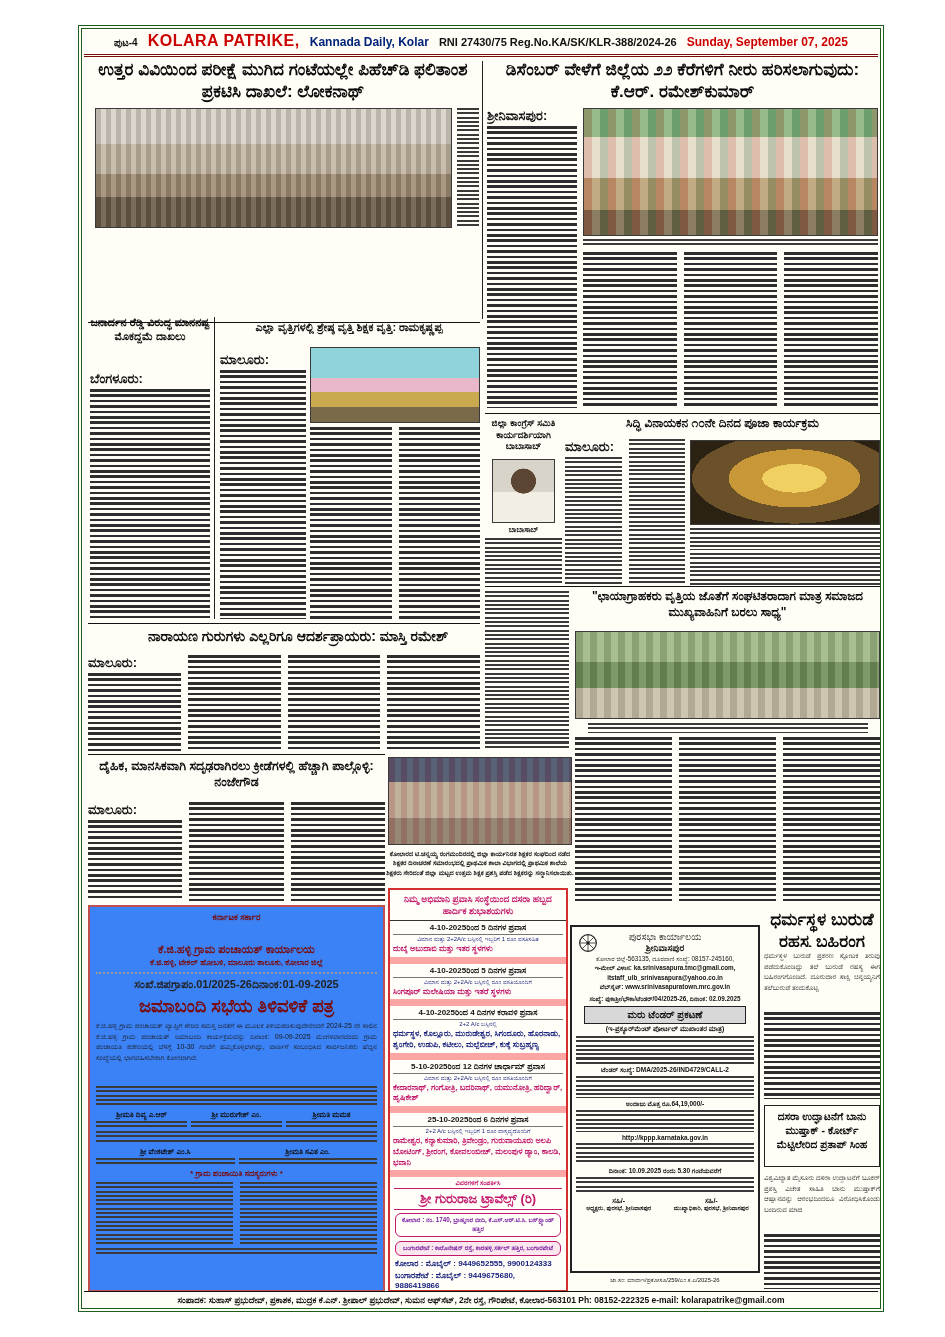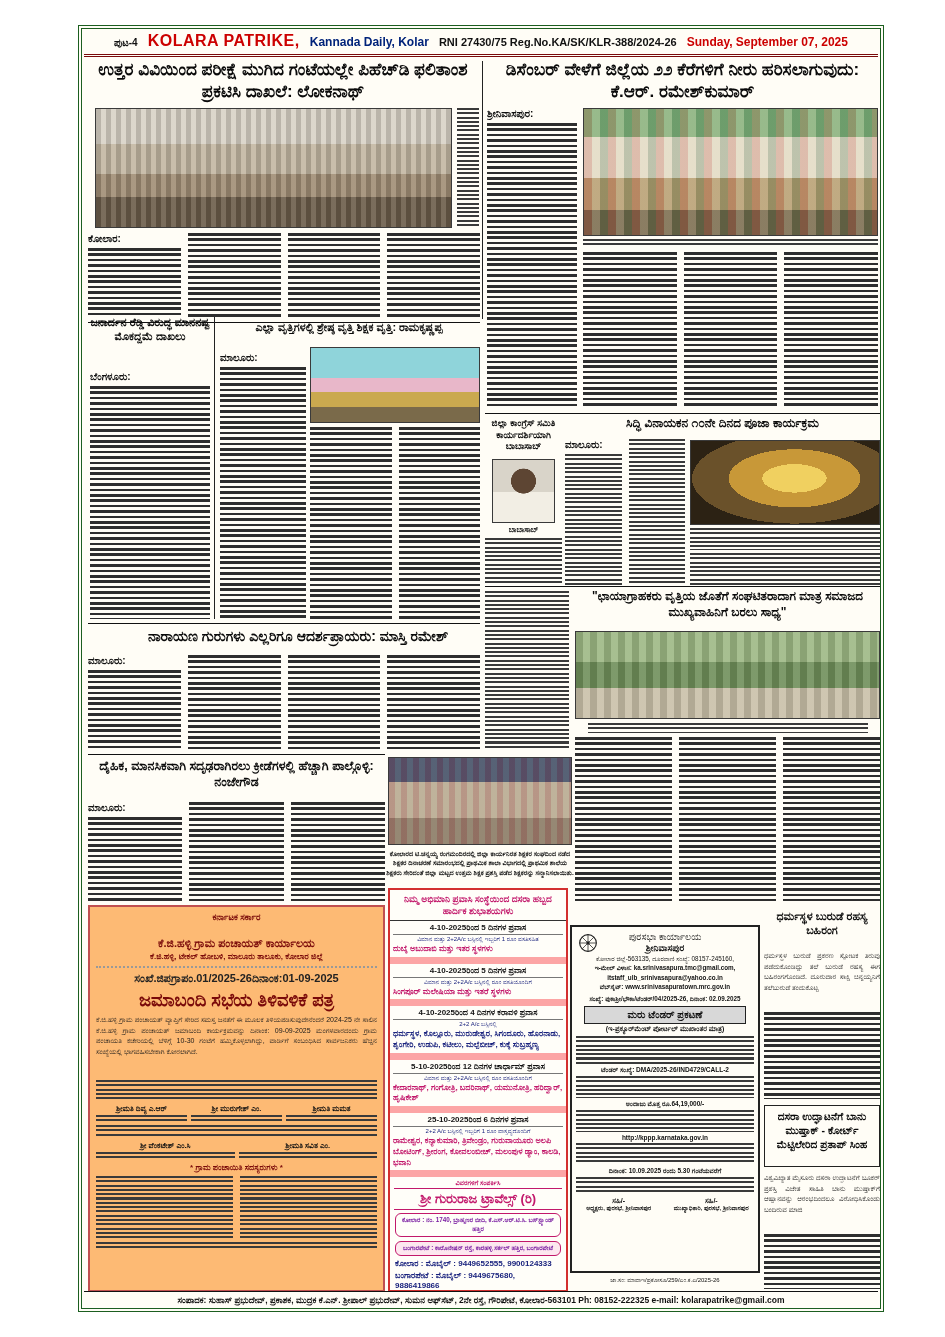--- a/index.html
+++ b/index.html
@@ -7,33 +7,33 @@
        font-family:"Liberation Sans","DejaVu Sans",sans-serif;color:#111}
   .page{position:absolute;left:78px;top:25px;width:806px;height:1287px;background:#fffdf6}
   .page-border{position:absolute;inset:0;border:4px double #1b5e20;pointer-events:none;z-index:50}
   .abs{position:absolute}
   .hl{font-weight:bold;text-align:center;overflow:hidden;line-height:1.3;color:#0a0a0a}
   .faux{background-image:repeating-linear-gradient(to bottom,#2e2e2e 0,#2e2e2e 2.6px,transparent 2.6px,transparent 5.4px)}
   .faux-sm{background-image:repeating-linear-gradient(to bottom,#3a3a3a 0,#3a3a3a 2px,transparent 2px,transparent 4.3px)}
   .cols{display:flex;gap:7px}
   .cols>div{flex:1;min-width:0}
   .colstack{display:flex;flex-direction:column}
-  .dateline{font-weight:bold;font-size:10px;line-height:1.25;margin-bottom:2px;overflow:hidden;max-height:20px}
+  .dateline{font-weight:bold;font-size:13px;line-height:1.25;margin-bottom:2px;overflow:hidden;max-height:20px}
   .grow{flex:1}
   .photo{border:1px solid #3a3a3a;box-sizing:border-box}
   .vrule{background:#222;width:1px}
   .hrule{background:#111;height:1px}
   .header-row{display:flex;align-items:baseline;justify-content:center;gap:10px;white-space:nowrap;overflow:hidden}
   .hdr-page{font-weight:bold;font-size:10px;color:#111}
   .hdr-mast{font-weight:bold;font-size:16px;color:#cc0000;letter-spacing:.5px}
   .hdr-sub{font-weight:bold;font-size:12px;color:#00237a}
   .hdr-rni{font-weight:bold;font-size:11px;color:#111}
   .hdr-date{font-weight:bold;font-size:12px;color:#cc0000}
   .maroon{color:#7a0a0a}
-  .boxK{border:2px solid #c05050;box-sizing:border-box;padding:5px 6px;overflow:hidden;background:#fdba74}
+  .boxK{border:2px solid #c05050;box-sizing:border-box;padding:5px 6px;overflow:hidden;background:#3b82f6}
   .boxL{border:2px solid #d32f2f;box-sizing:border-box;display:flex;flex-direction:column;overflow:hidden;background:#fffef9}
   .boxM{border:2px solid #222;box-sizing:border-box;padding:4px;overflow:hidden;background:#fffdf6}
   .tour{border-bottom:7px solid #fca5a5;padding:2px 3px}
   .tour-date{font-size:8px;font-weight:bold;text-align:center;color:#111;border-bottom:1px solid #777;padding-bottom:1px;margin-bottom:1px}
   .tour-note{font-size:6px;text-align:center;color:#1a237e;line-height:1.3}
   .tour-dest{font-size:8px;font-weight:bold;text-align:left;line-height:1.35}
   .dest-magenta{color:#c2186b}
   .dest-navy{color:#1a237e}
   .caption{font-size:6.5px;font-weight:bold;text-align:center;line-height:1.45;overflow:hidden}
   .kv-row{display:flex;justify-content:center;font-size:11px;font-weight:bold;color:#222}
@@ -59,29 +59,20 @@
     <span class="hdr-mast">KOLARA PATRIKE,</span>
     <span class="hdr-sub">Kannada Daily, Kolar</span>
     <span class="hdr-rni">RNI 27430/75 Reg.No.KA/SK/KLR-388/2024-26</span>
     <span class="hdr-date">Sunday, September 07, 2025</span>
   </div>
   <div class="abs" style="left:6px;top:29px;width:794px;border-top:3px double #7a0a0a"></div>
 
   <div class="abs hl" style="left:10px;top:34px;width:390px;height:46px;font-size:17px">ಉತ್ತರ ವಿವಿಯಿಂದ ಪರೀಕ್ಷೆ ಮುಗಿದ ಗಂಟೆಯಲ್ಲೇ ಪಿಹೆಚ್‌ಡಿ ಫಲಿತಾಂಶ ಪ್ರಕಟಿಸಿ ದಾಖಲೆ: ಲೋಕನಾಥ್</div>
   <div class="abs photo" style="left:17px;top:83px;width:357px;height:120px;background:repeating-linear-gradient(90deg,rgba(0,0,0,.14) 0 5px,rgba(255,255,255,.10) 5px 10px),linear-gradient(to bottom,#d8d2c6 0 30%,#c3b7a2 30% 55%,#a08d74 55% 75%,#6b5c49 75% 100%)"></div>
   <div class="abs faux-sm" style="left:379px;top:83px;width:22px;height:120px"></div>
-  <div class="abs cols" style="left:10px;top:208px;width:392px;height:84px">
-    <div class="colstack">
-        <span class="dateline">ಕೋಲಾರ:</span>
-        <div class="faux grow"></div>
-      </div>
-    <div class="faux"></div>
-    <div class="faux"></div>
-    <div class="faux"></div>
-  </div>
   <div class="abs hrule" style="left:10px;top:297px;width:392px"></div>
   <div class="abs vrule" style="left:404px;top:36px;height:258px"></div>
 
   <div class="abs hl" style="left:409px;top:34px;width:391px;height:46px;font-size:17px">ಡಿಸೆಂಬರ್ ವೇಳೆಗೆ ಜಿಲ್ಲೆಯ ೨೨ ಕೆರೆಗಳಿಗೆ ನೀರು ಹರಿಸಲಾಗುವುದು: ಕೆ.ಆರ್. ರಮೇಶ್‌ಕುಮಾರ್</div>
   <div class="abs colstack" style="left:409px;top:83px;width:90px;height:300px">
       <span class="dateline">ಶ್ರೀನಿವಾಸಪುರ:</span>
       <div class="faux grow"></div>
     </div>
   <div class="abs photo" style="left:505px;top:83px;width:295px;height:128px;background:repeating-linear-gradient(90deg,rgba(200,60,50,.20) 0 8px,rgba(240,230,200,.22) 8px 16px,rgba(40,90,50,.20) 16px 24px),linear-gradient(to bottom,#7fae7a 0 22%,#e3ddcb 22% 55%,#b39a6f 55% 80%,#6e6046 80% 100%)"></div>
   <div class="abs faux-sm" style="left:505px;top:214px;width:295px;height:8px"></div>
@@ -159,21 +150,21 @@
       </div>
     <div class="faux"></div>
     <div class="faux"></div>
   </div>
 
   <div class="abs photo" style="left:310px;top:732px;width:184px;height:88px;background:repeating-linear-gradient(90deg,rgba(180,60,90,.18) 0 6px,rgba(255,255,255,.10) 6px 12px),linear-gradient(to bottom,#445066 0 28%,#b8aa90 28% 70%,#8a7b64 70% 100%)"></div>
   <div class="abs caption" style="left:308px;top:824px;width:188px;height:36px">ಕೋಲಾರದ ಟಿ.ಚನ್ನಯ್ಯ ರಂಗಮಂದಿರದಲ್ಲಿ ಜಿಲ್ಲಾ ಕಾರ್ಯನಿರತ ಶಿಕ್ಷಕರ ಸಂಘದಿಂದ ನಡೆದ ಶಿಕ್ಷಕರ ದಿನಾಚರಣೆ ಸಮಾರಂಭದಲ್ಲಿ ಪ್ರಾಥಮಿಕ ಶಾಲಾ ವಿಭಾಗದಲ್ಲಿ ಪ್ರಾಥಮಿಕ ಶಾಲೆಯ ಶಿಕ್ಷಕರು ಸೇರಿದಂತೆ ಜಿಲ್ಲಾ ಮಟ್ಟದ ಉತ್ತಮ ಶಿಕ್ಷಕ ಪ್ರಶಸ್ತಿ ಪಡೆದ ಶಿಕ್ಷಕರನ್ನು ಸನ್ಮಾನಿಸಲಾಯಿತು.</div>
 
   <div class="abs boxK" style="left:10px;top:880px;width:297px;height:387px">
     <div class="m-center maroon" style="font-size:8.5px;font-weight:bold">ಕರ್ನಾಟಕ ಸರ್ಕಾರ</div>
-    <div class="m-center maroon" style="font-size:11px;font-weight:bold;margin-top:14px">ಕೆ.ಜಿ.ಹಳ್ಳಿ ಗ್ರಾಮ ಪಂಚಾಯತ್ ಕಾರ್ಯಾಲಯ</div>
+    <div class="m-center maroon" style="font-size:11px;font-weight:bold;margin-top:20px">ಕೆ.ಜಿ.ಹಳ್ಳಿ ಗ್ರಾಮ ಪಂಚಾಯತ್ ಕಾರ್ಯಾಲಯ</div>
     <div class="m-center maroon" style="font-size:8px;font-weight:bold;margin-top:2px">ಕೆ.ಜಿ.ಹಳ್ಳಿ, ಟೇಕಲ್ ಹೋಬಳಿ, ಮಾಲೂರು ತಾಲೂಕು, ಕೋಲಾರ ಜಿಲ್ಲೆ</div>
     <div style="border-top:2px dotted #999;margin:4px 0"></div>
     <div class="kv-row">
       <span>ಸಂಖೆ.ಜಿಪಗ್ರಾಪಂ.01/2025-26</span>
       <span>ದಿನಾಂಕ:01-09-2025</span>
     </div>
     <div class="m-center maroon" style="font-size:18px;font-weight:bold;margin:5px 0 4px">ಜಮಾಬಂದಿ ಸಭೆಯ ತಿಳಿವಳಿಕೆ ಪತ್ರ</div>
     <div class="body-just" style="height:62px">ಕೆ.ಜಿ.ಹಳ್ಳಿ ಗ್ರಾಮ ಪಂಚಾಯತ್ ವ್ಯಾಪ್ತಿಗೆ ಸೇರಿದ ಸಮಸ್ತ ಜನತೆಗೆ ಈ ಮೂಲಕ ತಿಳಿಯಪಡಿಸುವುದೇನೆಂದರೆ 2024-25 ನೇ ಸಾಲಿನ ಕೆ.ಜಿ.ಹಳ್ಳಿ ಗ್ರಾಮ ಪಂಚಾಯತ್ ಜಮಾಬಂದಿ ಕಾರ್ಯಕ್ರಮವನ್ನು ದಿನಾಂಕ: 09-09-2025 ಮಂಗಳವಾರದಂದು ಗ್ರಾಮ ಪಂಚಾಯತಿ ಕಚೇರಿಯಲ್ಲಿ ಬೆಳಿಗ್ಗೆ 10-30 ಗಂಟೆಗೆ ಹಮ್ಮಿಕೊಳ್ಳಲಾಗಿದ್ದು, ವಾರ್ಡಿಗೆ ಸಂಬಂಧಿಸಿದ ಸಾರ್ವಜನಿಕರು ಹೆಚ್ಚಿನ ಸಂಖ್ಯೆಯಲ್ಲಿ ಭಾಗವಹಿಸಬೇಕಾಗಿ ಕೋರಲಾಗಿದೆ.</div>
     <div class="faux-sm" style="height:20px;margin-top:3px"></div>
     <div class="sig-row">
@@ -274,21 +265,21 @@
         <div style="font-size:6px;font-weight:bold;line-height:1.3">ಅಧ್ಯಕ್ಷರು, ಪುರಸಭೆ, ಶ್ರೀನಿವಾಸಪುರ</div>
       </div>
       <div style="text-align:center;width:48%">
         <div style="font-size:7px;font-weight:bold">ಸಹಿ/-</div>
         <div style="font-size:6px;font-weight:bold;line-height:1.3">ಮುಖ್ಯಾಧಿಕಾರಿ, ಪುರಸಭೆ, ಶ್ರೀನಿವಾಸಪುರ</div>
       </div>
     </div>
   </div>
   <div class="abs m-center" style="left:492px;top:1252px;width:190px;font-size:6px">ಜಾ.ಸಂ: ಮಾವಾಇ/ಪ್ರಕೋಸೂ/259/ಎಂ.ಕ.ಎ/2025-26</div>
 
-  <div class="abs hl" style="left:686px;top:884px;width:116px;height:38px;font-size:11px">ಧರ್ಮಸ್ಥಳ ಬುರುಡೆ ರಹಸ್ಯ ಬಹಿರಂಗ</div>
+  <div class="abs hl" style="left:686px;top:884px;width:116px;height:38px;font-size:17px">ಧರ್ಮಸ್ಥಳ ಬುರುಡೆ ರಹಸ್ಯ ಬಹಿರಂಗ</div>
   <div class="abs colstack" style="left:686px;top:926px;width:116px;height:148px">
     <div class="body-just" style="height:58px">ಧರ್ಮಸ್ಥಳ ಬುರುಡೆ ಪ್ರಕರಣ ಸ್ಫೋಟಕ ತಿರುವು ಪಡೆದುಕೊಂಡಿದ್ದು ತಲೆ ಬುರುಡೆ ರಹಸ್ಯ ಈಗ ಬಹಿರಂಗಗೊಂಡಿದೆ. ದೂರುದಾರ ಸಾಕ್ಷಿ ಚಿನ್ನಯ್ಯನಿಗೆ ತಲೆಬುರುಡೆ ತಂದುಕೊಟ್ಟ</div>
     <div class="faux grow" style="margin-top:3px"></div>
   </div>
   <div class="abs hl" style="left:686px;top:1080px;width:116px;height:62px;font-size:10.5px;border:1px solid #222;box-sizing:border-box;padding:3px;line-height:1.35">ದಸರಾ ಉದ್ಘಾಟನೆಗೆ ಬಾನು ಮುಷ್ತಾಕ್ - ಕೋರ್ಟ್ ಮೆಟ್ಟಿಲೇರಿದ ಪ್ರತಾಪ್ ಸಿಂಹ</div>
   <div class="abs colstack" style="left:686px;top:1148px;width:116px;height:116px">
     <div class="body-just" style="height:58px">ವಿಶ್ವವಿಖ್ಯಾತ ಮೈಸೂರು ದಸರಾ ಉದ್ಘಾಟನೆಗೆ ಬೂಕರ್ ಪ್ರಶಸ್ತಿ ವಿಜೇತ ಸಾಹಿತಿ ಬಾನು ಮುಷ್ತಾಕ್‌ಗೆ ಆಹ್ವಾನವನ್ನು ಆರಂಭದಿಂದಲೂ ವಿರೋಧಿಸಿಕೊಂಡು ಬಂದಿರುವ ಮಾಜಿ</div>
     <div class="faux grow" style="margin-top:3px"></div>
   </div>
 

